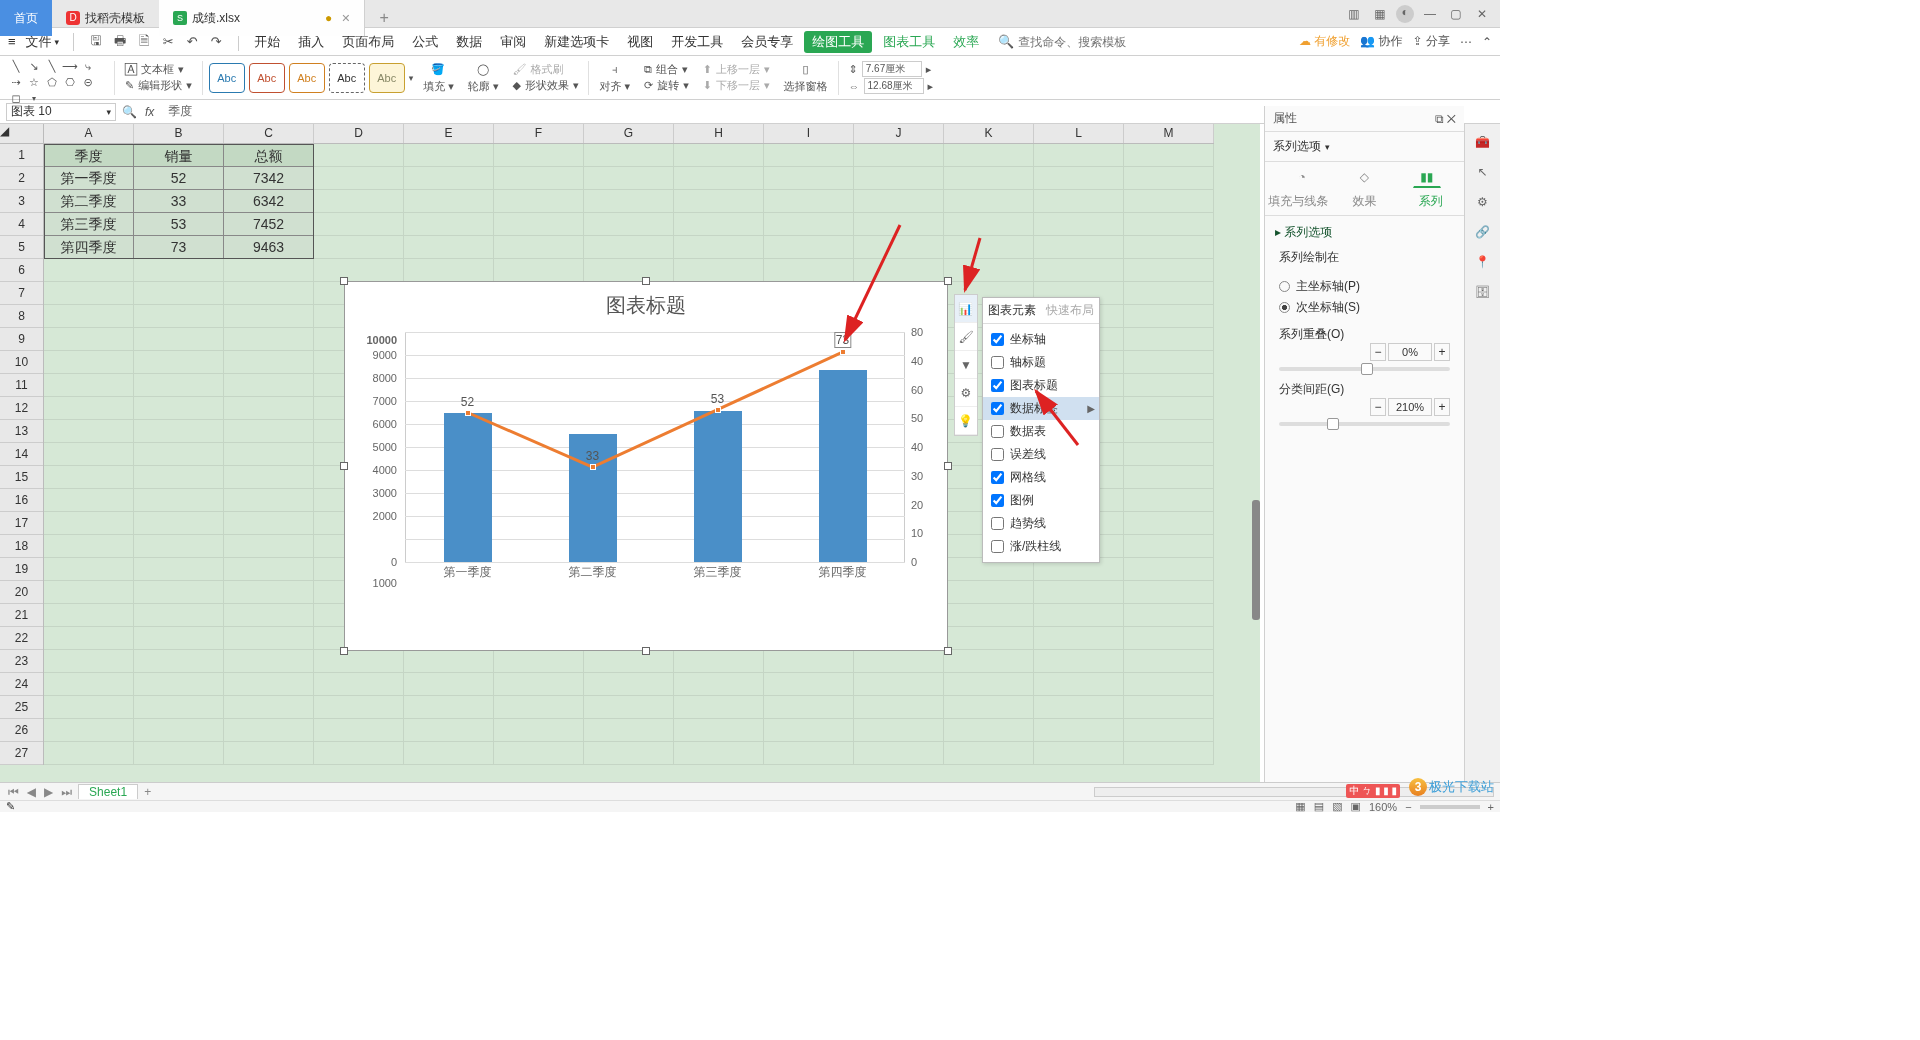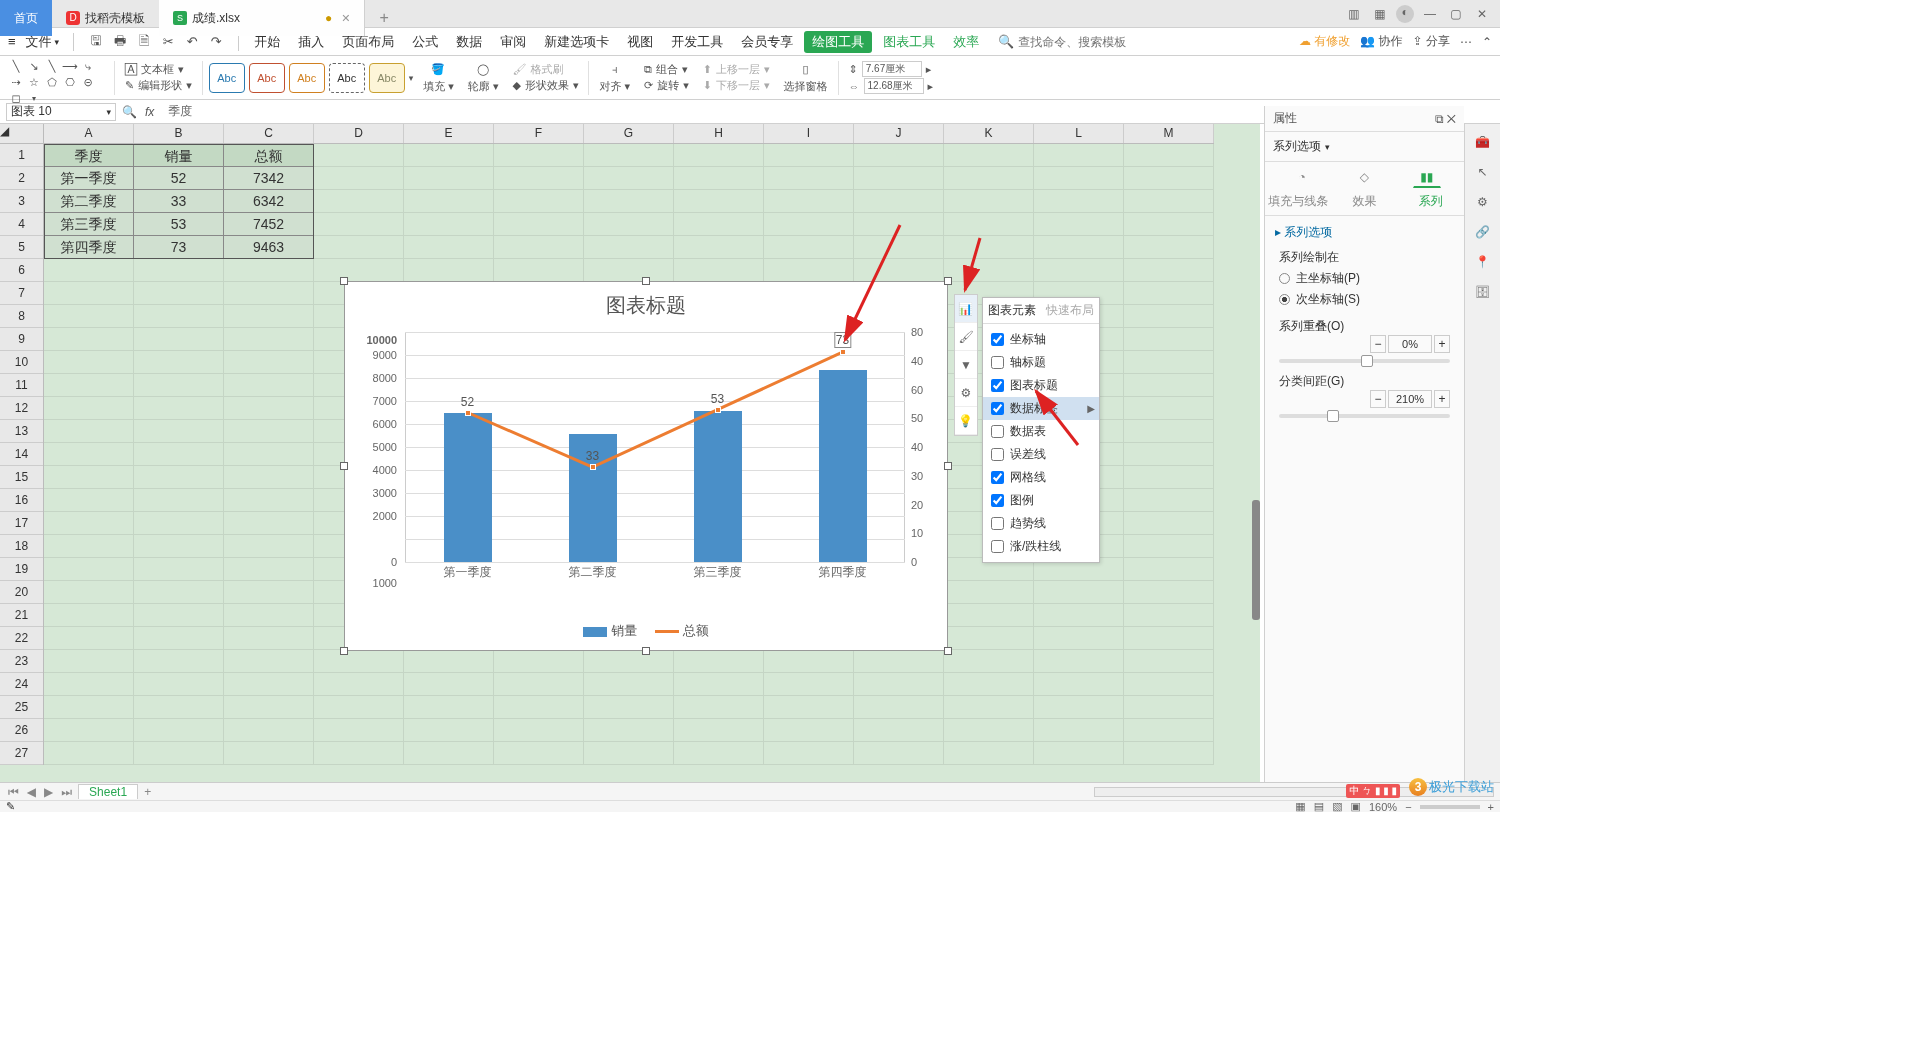--- a/index.html
+++ b/index.html
@@ -109,21 +109,21 @@
 
 .prop-panel { position:absolute; top:106px; right:36px; width:200px; bottom:30px; background:#fafafa; border-left:1px solid #d0d0d0; font-size:12px; }
 .prop-panel .phdr { display:flex; align-items:center; justify-content:space-between; padding:4px 8px; border-bottom:1px solid #ddd; color:#555;}
 .prop-panel .psel { padding:6px 8px; display:flex; align-items:center; border-bottom:1px solid #ddd; }
 .prop-panel .picons { display:flex; justify-content:space-around; padding:4px 6px 0; }
 .prop-panel .picons .picon { width:28px; height:22px; display:flex; align-items:center; justify-content:center; color:#888; border:1px solid transparent;}
 .prop-panel .picons .picon.on{ color:#2aa753; border-bottom:2px solid #2aa753;}
 .prop-panel .ptabs2 { display:flex; border-bottom:1px solid #ddd; font-size:12px; padding:2px 0;}
 .prop-panel .ptabs2 span { flex:1; text-align:center; color:#888; padding:3px 0;}
 .prop-panel .ptabs2 span.on { color:#2aa753; }
-.prop-panel .sec-title { color:#0369a1; padding:8px 10px 4px; font-size:12px;}
+.prop-panel .sec-title { color:#14532d; padding:8px 10px 4px; font-size:12px;}
 .prop-panel .sec-body { padding:4px 14px; }
 .prop-panel .radio { display:flex; align-items:center; gap:6px; margin:4px 0;}
 .prop-panel .slider-wrap{ margin:6px 0 10px;}
 .prop-panel .slider{ width:100%; height:4px; background:#ddd; position:relative; border-radius:2px;}
 .prop-panel .slider .thumb{ position:absolute; top:-4px; width:12px; height:12px; background:#fff; border:1px solid #999; border-radius:2px; }
 .prop-panel .valbox{ float:right; display:flex; align-items:center; gap:2px; }
 .prop-panel .valbox .vb{ width:44px; border:1px solid #ccc; height:18px; text-align:center; font-size:11px; line-height:16px;}
 .prop-panel .valbox .pm{ width:16px; height:18px; border:1px solid #ccc; text-align:center; line-height:16px; cursor:pointer;}
 
 
@@ -761,24 +761,20 @@
         </svg></div>
       <div class="data-marker" style="left: 62.5px; top: 80.5px;"></div>
       <div class="data-label" style="left: 62.5px; top: 76.5px;">52</div>
       <div class="data-marker" style="left: 187.5px; top: 135.125px;"></div>
       <div class="data-label" style="left: 187.5px; top: 131.125px;">33</div>
       <div class="data-marker" style="left: 312.5px; top: 77.625px;"></div>
       <div class="data-label" style="left: 312.5px; top: 73.625px;">53</div>
       <div class="data-marker" style="left: 437.5px; top: 20.125px;"></div>
       <div class="data-label data-label-box" style="left: 437.5px; top: 16.125px;">73</div>
     </div>
-  <div class="legend">
-    <span class="lswatch-bar"></span><span>销量</span>
-    <span class="lswatch-line"></span><span>总额</span>
-  </div>
 
   <div class="chart-handle" style="top:-5px;left:-5px;"></div>
   <div class="chart-handle" style="top:-5px;left:calc(50% - 4px);"></div>
   <div class="chart-handle" style="top:-5px;right:-5px;"></div>
   <div class="chart-handle" style="top:calc(50% - 4px);left:-5px;"></div>
   <div class="chart-handle" style="top:calc(50% - 4px);right:-5px;"></div>
   <div class="chart-handle" style="bottom:-5px;left:-5px;"></div>
   <div class="chart-handle" style="bottom:-5px;left:calc(50% - 4px);"></div>
   <div class="chart-handle" style="bottom:-5px;right:-5px;"></div>
 </div>
@@ -855,21 +851,21 @@
     <span class="picon">◇</span>
     <span class="picon on">▮▮</span>
   </div>
   <div class="ptabs2">
     <span>填充与线条</span>
     <span>效果</span>
     <span class="on">系列</span>
   </div>
   <div class="sec-title">▸ <span>系列选项</span></div>
   <div class="sec-body">
-    <div style="margin-bottom:4px;">系列绘制在</div>
+    <div style="margin-bottom:12px;">系列绘制在</div>
     <div class="radio">
         <span style="width:11px;height:11px;border:1px solid #888;border-radius:50%;"></span>
         <span>主坐标轴(P)</span>
       </div>
     <div class="radio">
         <span style="width:11px;height:11px;border:1px solid #888;border-radius:50%;background:radial-gradient(#444 40%,transparent 45%);"></span>
         <span>次坐标轴(S)</span>
       </div>
     <div style="margin-top:10px;">系列重叠(O)</div>
     <div class="valbox">

